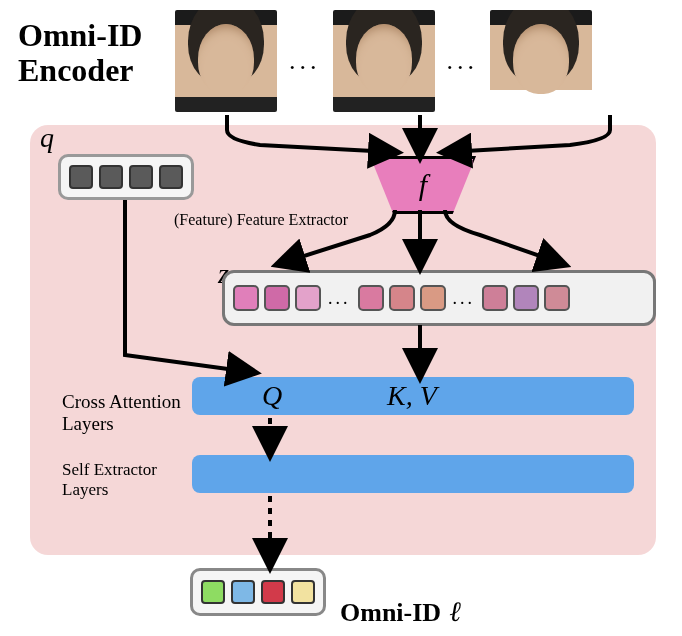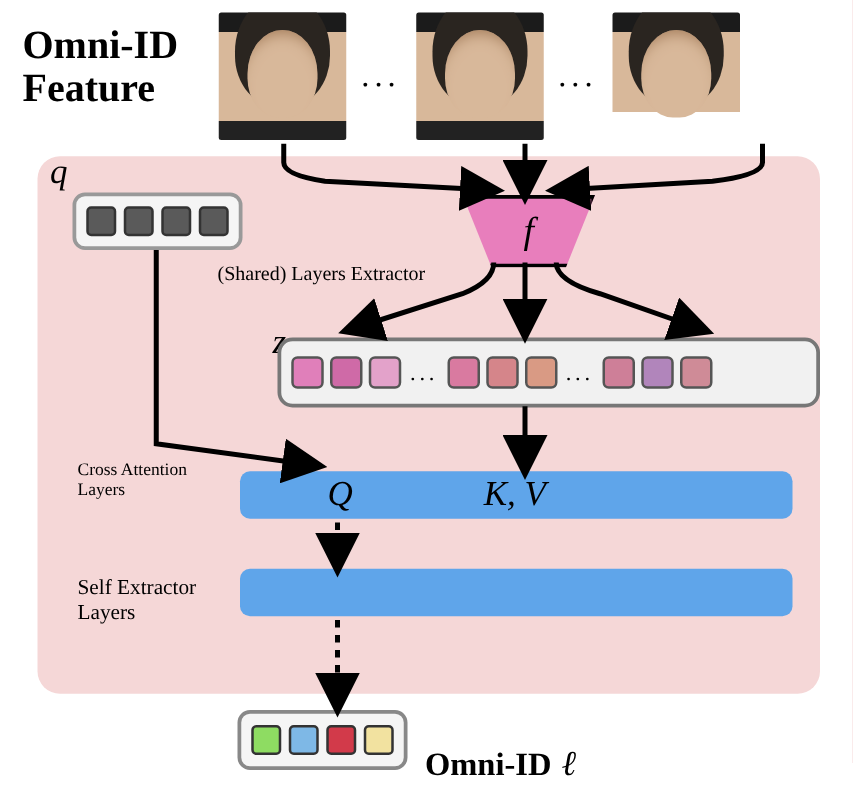--- a/index.html
+++ b/index.html
@@ -154,21 +154,21 @@
 }
 .cross-bar { left:162px; top:252px; width:442px; }
 .self-bar  { left:162px; top:330px; width:442px; }
 .bar-text {
   position:absolute;
   color:#000;
   font-size:28px; font-style:italic; font-family:"Times New Roman",serif;
   top:3px;
 }
 .cross-label {
-  position:absolute; left:32px; top:244px; font-size:14px; line-height:1.15;font-family:Liberation Serif, serif;
+  position:absolute; left:32px; top:266px; font-size:19px; line-height:1.15;font-family:Liberation Serif, serif;
 }
 .self-label {
   position:absolute; left:32px; top:335px; font-size:17px; line-height:1.15;
 }
 
 
 .ell-block {
   position:absolute; left:190px; top:568px;
   width:130px; height:42px;
   background:#f5f5f5; border:3px solid #888; border-radius:10px;
@@ -181,21 +181,21 @@
 
 svg.arrows {
   position:absolute; left:0; top:0; width:682px; height:636px; pointer-events:none;
 }
 </style>
 </head>
 <body>
 
 <div class="title">
   <span>Omni-ID</span><br>
-  <span>Feature</span>
+  <span>Encoder</span>
 </div>
 
 <div class="faces">
   <div class="face">
       <div class="eyes"></div>
       <div class="mouth"></div>
     </div>
   <div class="ellipsis">...</div>
   <div class="face alt2">
       <div class="eyes"></div>
@@ -211,21 +211,21 @@
 <div class="container">
 
   <div class="q-label" style="left:10px; top:-3px;">q</div>
   <div class="q-block">
     <div class="tok"></div>
     <div class="tok"></div>
     <div class="tok"></div>
     <div class="tok"></div>
   </div>
 
-  <div class="fext-label">(Shared) Layers Extractor</div>
+  <div class="fext-label">(Feature) Feature Extractor</div>
   <div class="trapezoid">
     <span>f</span>
   </div>
 
   <div class="z-label">z</div>
   <div class="z-block">
     <div class="tok" style="background:#e07fba"></div>
     <div class="tok" style="background:#cf6aa7"></div>
     <div class="tok" style="background:#e3a2ca"></div>
     <div class="ell">...</div>

